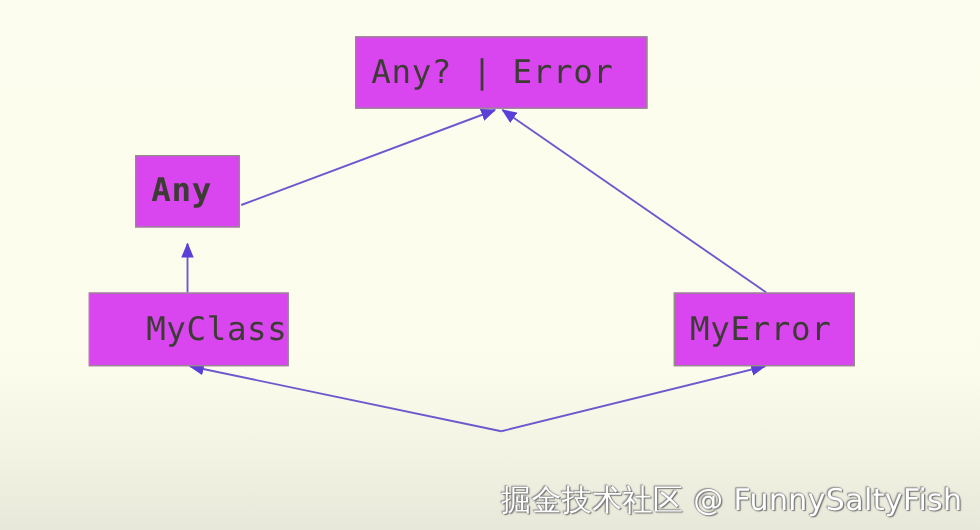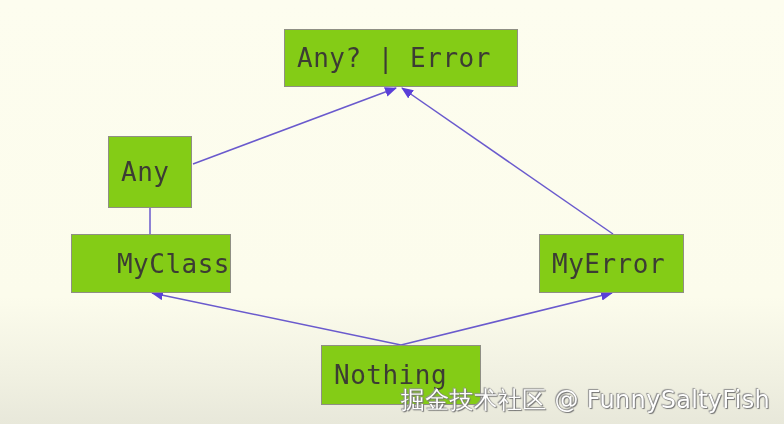--- a/index.html
+++ b/index.html
@@ -18,21 +18,21 @@
       position: absolute;
       left: 0;
       top: 0;
       width: 784px;
       height: 424px;
     }
     .node {
       position: absolute;
       box-sizing: border-box;
       border: 1.5px solid #8f8f84;
-      background: #84cc16;
+      background: #d946ef;
       display: flex;
       align-items: center;
       padding-left: 12px;
       color: #3c3c34;
       font-size: 26px;
       letter-spacing: 0.5px;
     }
     .edges {
       position: absolute;
       left: 0;
@@ -71,31 +71,28 @@
 
     <line x1="401" y1="345" x2="152" y2="293" stroke="#6a5acd" stroke-width="1.5" marker-end="url(#arrow)"></line>
 
     <line x1="401" y1="345" x2="612" y2="293" stroke="#6a5acd" stroke-width="1.5" marker-end="url(#arrow)"></line>
   </svg>
 
   <div class="node" style="left:284px; top:29px; width:234px; height:58px;">
     <span>Any? | Error</span>
   </div>
 
-  <div class="node" style="left:108px; top:136px; width:84px; height:72px;">
+  <div class="node" style="left:108px; top:124px; width:84px; height:58px;font-weight:bold;">
     <span>Any</span>
   </div>
 
   <div class="node" style="left:71px; top:234px; width:160px; height:59px;justify-content:flex-end;">
     <span>MyClass</span>
   </div>
 
   <div class="node" style="left:539px; top:234px; width:145px; height:59px;">
     <span>MyError</span>
   </div>
 
-  <div class="node" style="left:321px; top:345px; width:160px; height:60px;">
-    <span>Nothing</span>
-  </div>
 
 </div>
 
 <div class="watermark">掘金技术社区 @ FunnySaltyFish</div>
 
 </body></html>

